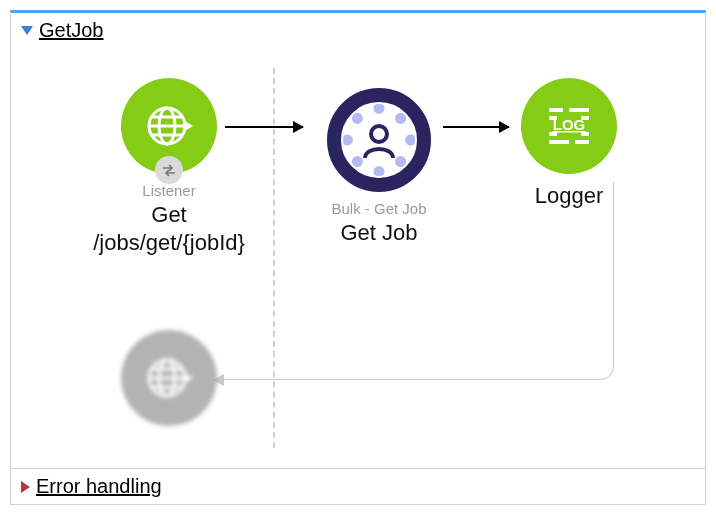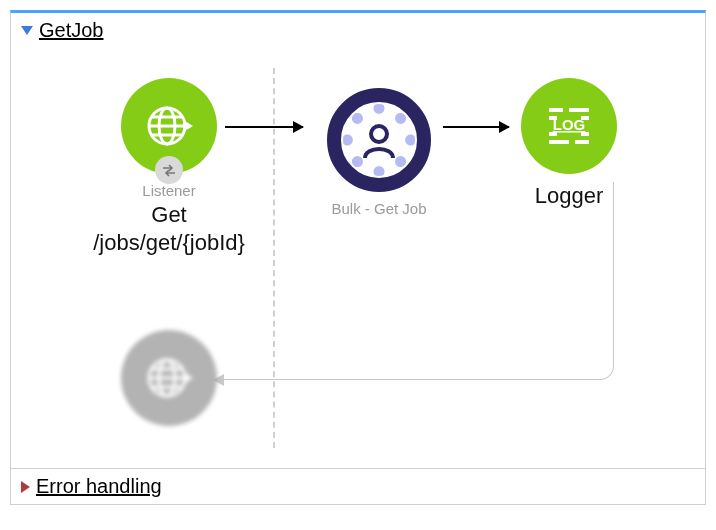--- a/index.html
+++ b/index.html
@@ -178,20 +178,21 @@
       </div>
 
       <div class="node" style="left:278px; top:40px;">
         <div class="circle ring">
           <svg width="44" height="44" viewBox="0 0 44 44">
             <circle cx="22" cy="16" r="8" fill="none" stroke="#2a2560" stroke-width="4"></circle>
             <path d="M8 40 C8 28 36 28 36 40" fill="none" stroke="#2a2560" stroke-width="4"></path>
           </svg>
         </div>
         <div class="type-label">Bulk - Get Job</div>
+        <div class="name-label">Get Job</div>
       </div>
 
       <div class="node" style="left:488px; top:30px; width:140px;">
         <div class="circle blue">
           <svg width="60" height="48" viewBox="0 0 60 48">
             <g stroke="#fff" stroke-width="4" stroke-linecap="butt">
               <line x1="10" y1="8" x2="24" y2="8"></line>
                 <line x1="30" y1="8" x2="50" y2="8"></line>
               <line x1="10" y1="16" x2="18" y2="16"></line>
                 <line x1="42" y1="16" x2="50" y2="16"></line>

